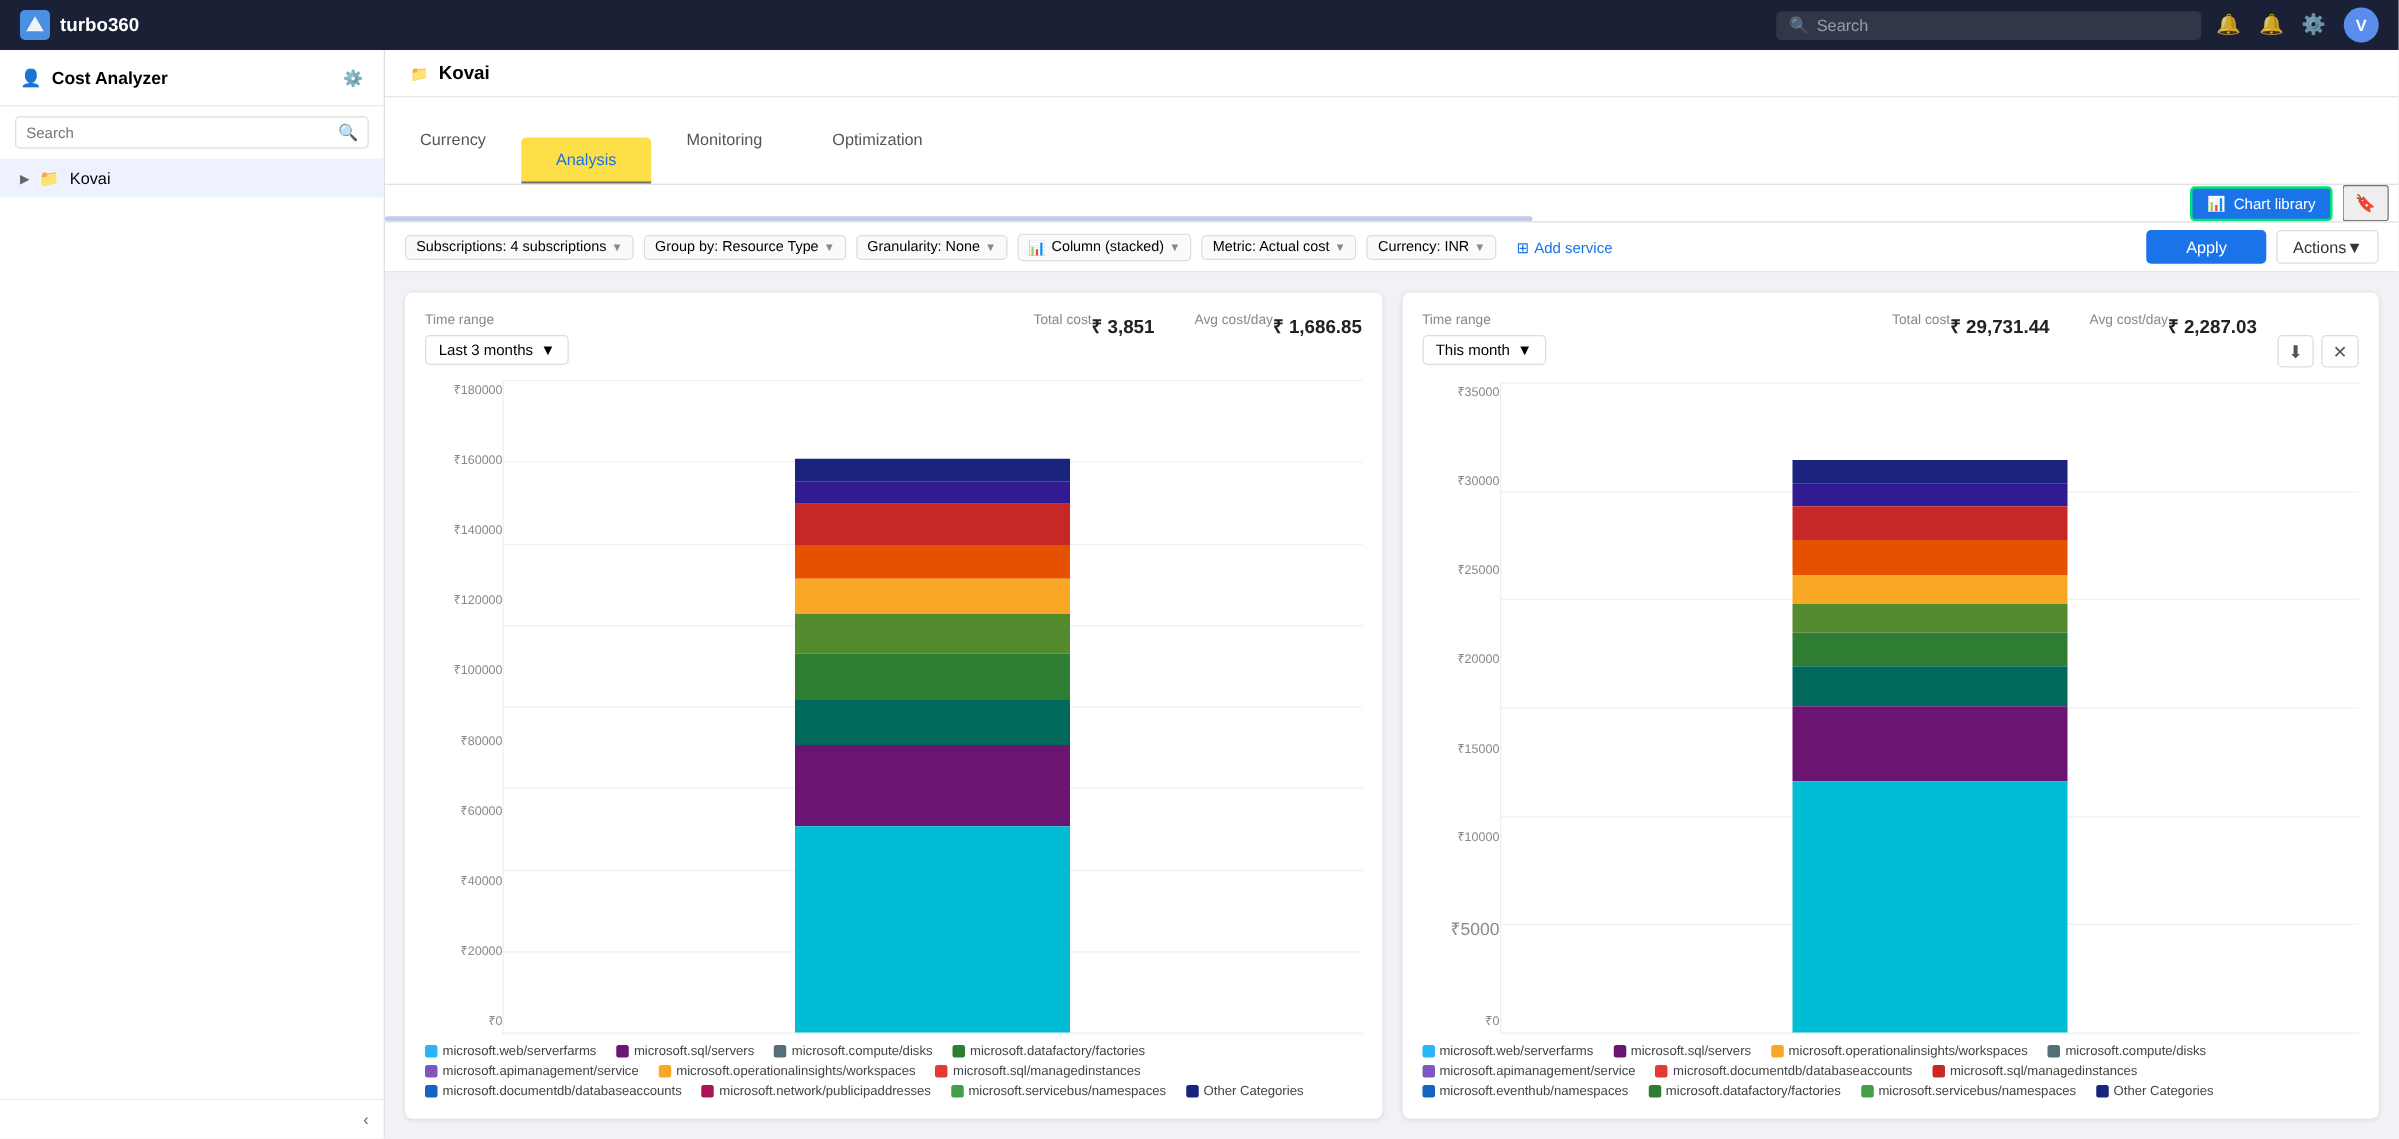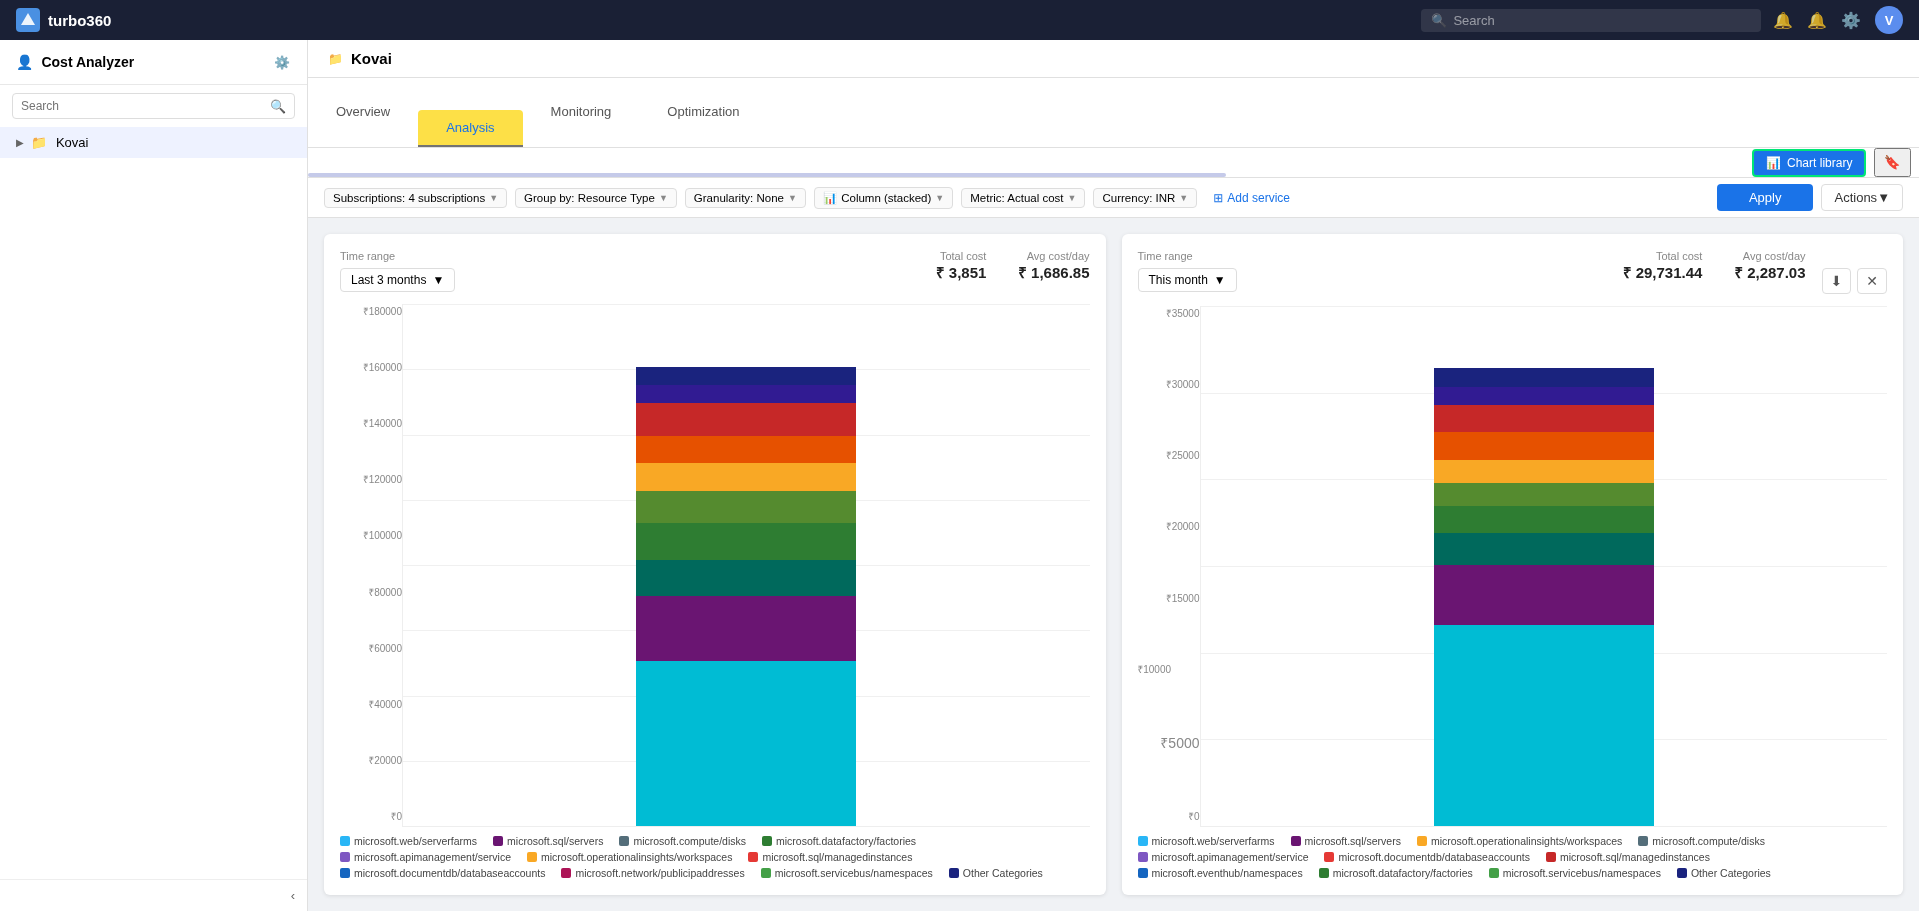--- a/index.html
+++ b/index.html
@@ -72,21 +72,21 @@
     
     .charts-area { flex: 1; overflow-y: auto; background: #f0f2f5; padding: 16px; display: flex; gap: 16px; }
     .chart-panel { background: #fff; border-radius: 6px; box-shadow: 0 1px 4px rgba(0,0,0,0.1); flex: 1; padding: 16px; display: flex; flex-direction: column; }
 
     
     .chart-header { display: flex; align-items: flex-start; justify-content: space-between; margin-bottom: 12px; }
     .time-range-section { display: flex; flex-direction: column; gap: 6px; }
     .time-range-label { font-size: 11px; color: #888; font-weight: 500; }
     .time-range-select { display: flex; align-items: center; gap: 6px; border: 1px solid #ddd; border-radius: 4px; padding: 4px 10px; cursor: pointer; font-size: 12px; background: #fff; }
     .cost-summary { text-align: right; display: flex; gap: 32px; align-items: flex-start; }
-    .cost-item { display: flex; flex-direction: column; }
+    .cost-item { display: flex; flex-direction: row; }
     .cost-label { font-size: 11px; color: #888; }
     .cost-value { font-size: 15px; font-weight: 600; color: #222; }
 
     
     .legend { display: flex; flex-wrap: wrap; gap: 4px 16px; margin-top: 8px; }
     .legend-item { display: flex; align-items: center; gap: 4px; font-size: 10.5px; color: #444; }
     .legend-dot { width: 10px; height: 10px; border-radius: 2px; flex-shrink: 0; }
     .icon-btn { background: none; border: 1px solid #ddd; border-radius: 4px; padding: 4px 8px; cursor: pointer; color: #555; font-size: 14px; }
   </style>
 </head>
@@ -143,21 +143,21 @@
   </aside>
 
   <main class="main-content">
 
     <div class="page-header">
       <span class="page-header-folder">📁</span>
       <span class="page-header-title">Kovai</span>
     </div>
 
     <div class="tabs-row">
-      <div class="tab">Overview</div>
+      <div class="tab">Currency</div>
       <div class="tab active">Analysis</div>
       <div class="tab">Monitoring</div>
       <div class="tab">Optimization</div>
     </div>
 
     <div style="background:#fff; border-bottom:1px solid #e0e0e0; display:flex; align-items:center; overflow-x:auto; position:relative;">
 
       <div style="position:absolute;bottom:0;left:0;right:300px;height:4px;">
         <div style="height:4px;background:#c5cae9;border-radius:2px;width:70%;margin-left:0;"></div>
       </div>
@@ -347,21 +347,21 @@
           </div>
         </div>
 
         <div style="display:flex; flex:1; min-height:260px; position:relative;">
           <div style="width:62px; display:flex; flex-direction:column; justify-content:space-between; padding-bottom:4px;">
             <span style="font-size:10px;color:#888;text-align:right;">₹35000</span>
             <span style="font-size:10px;color:#888;text-align:right;">₹30000</span>
             <span style="font-size:10px;color:#888;text-align:right;">₹25000</span>
             <span style="font-size:10px;color:#888;text-align:right;">₹20000</span>
             <span style="font-size:10px;color:#888;text-align:right;">₹15000</span>
-            <span style="font-size:10px;color:#888;">₹10000</span>
+            <span style="font-size:10px;color:#888;text-align:right;">₹10000</span>
             <span style="font-size:14px;color:#888;text-align:right;">₹5000</span>
             <span style="font-size:10px;color:#888;text-align:right;">₹0</span>
           </div>
           <div style="flex:1; position:relative; border-left:1px solid #eee; border-bottom:1px solid #eee;">
 
             <div style="position:absolute;top:0;left:0;right:0;bottom:0;display:flex;flex-direction:column;justify-content:space-between;pointer-events:none;">
               <div style="border-top:1px solid #f0f0f0;flex:1;"></div>
               <div style="border-top:1px solid #f0f0f0;flex:1;"></div>
               <div style="border-top:1px solid #f0f0f0;flex:1;"></div>
               <div style="border-top:1px solid #f0f0f0;flex:1;"></div>

